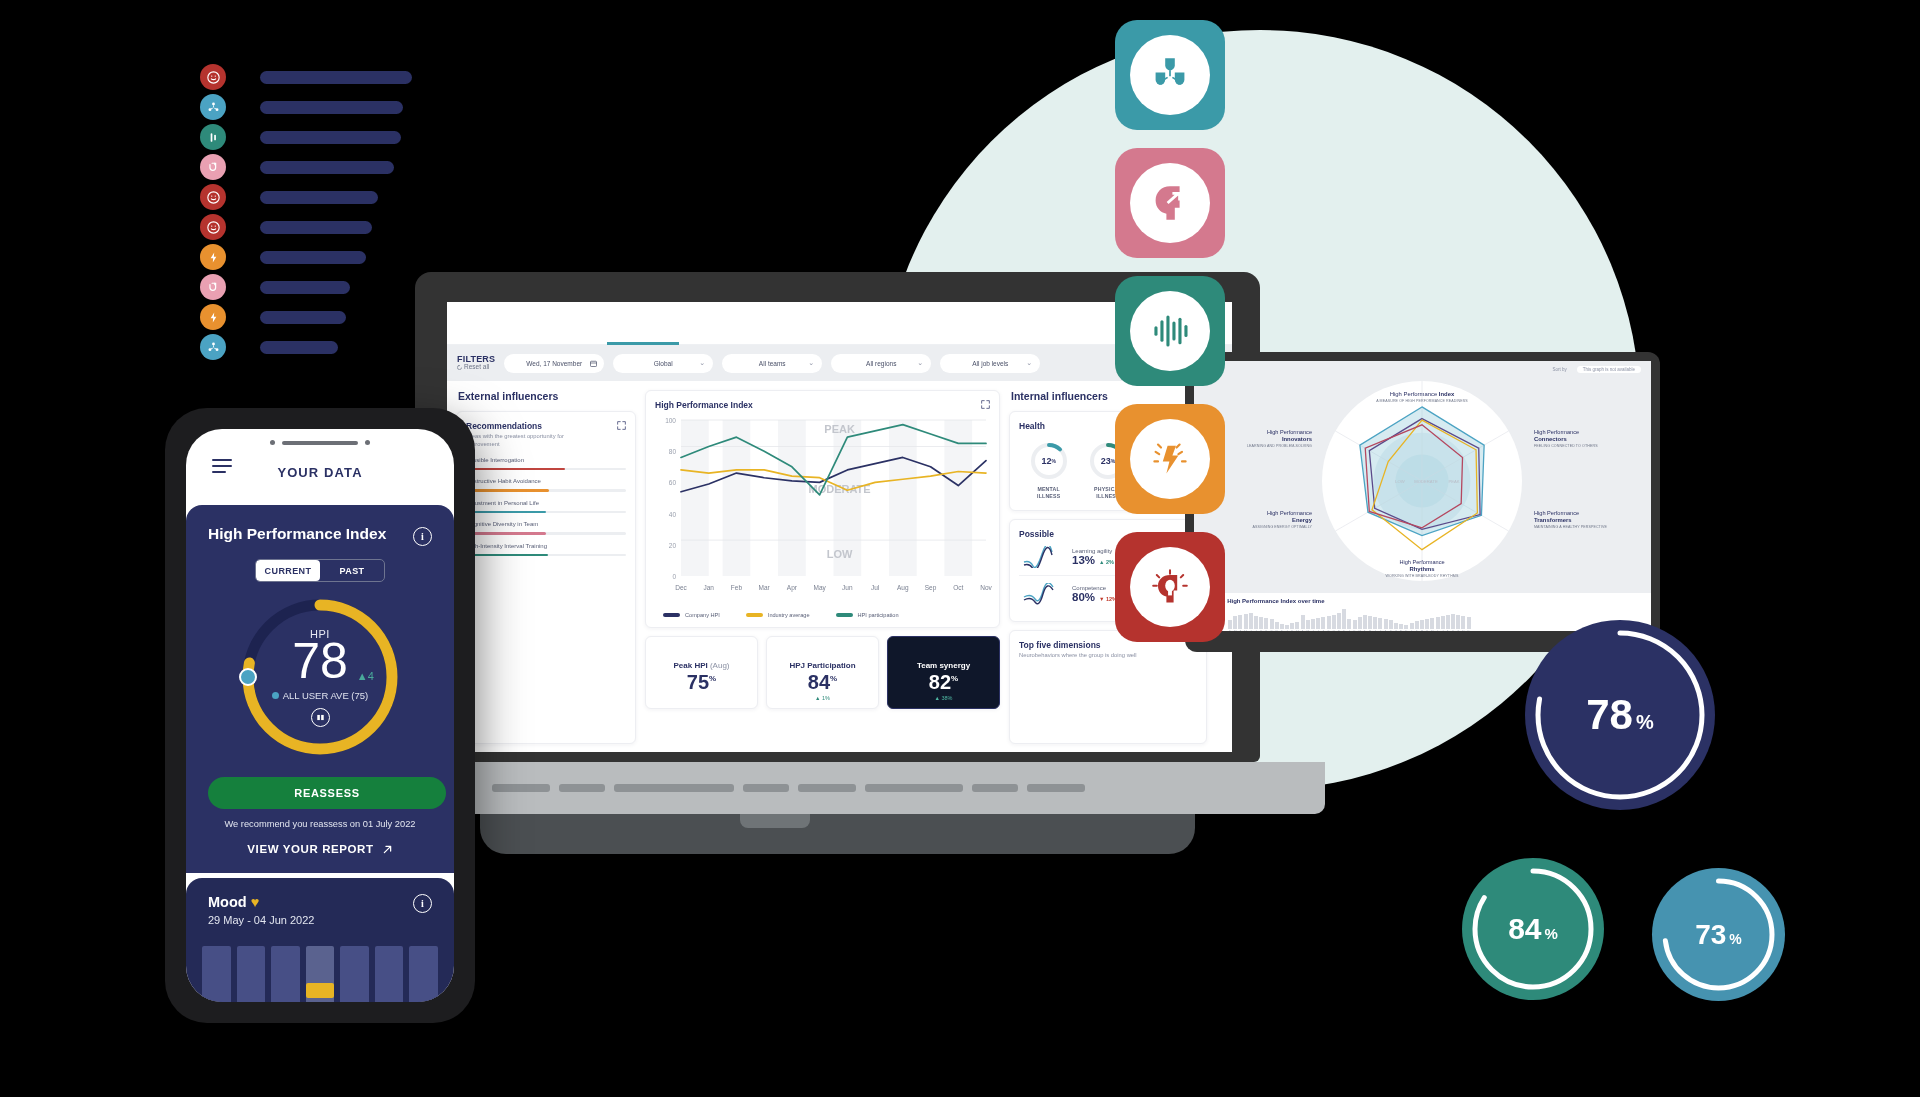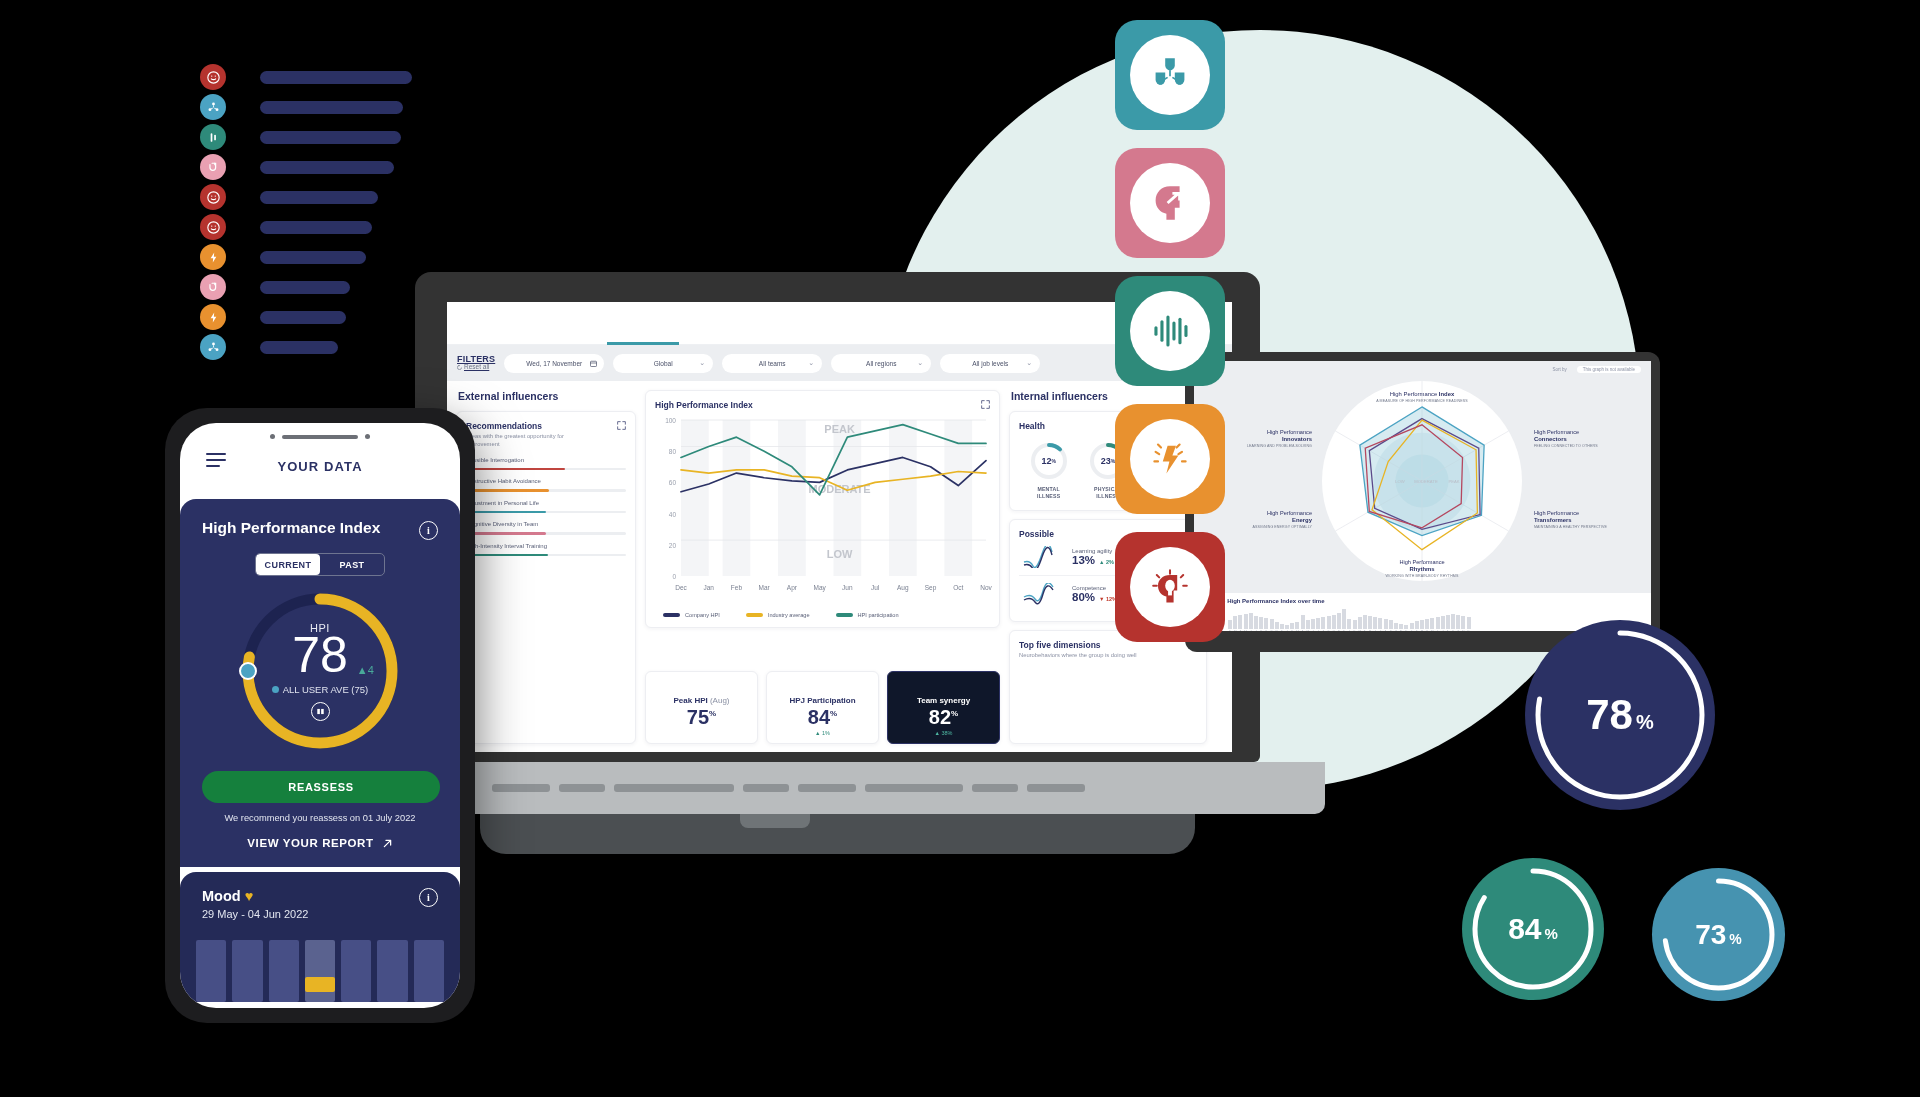--- a/index.html
+++ b/index.html
@@ -76,33 +76,33 @@
   }
   .laptop-keys { position:absolute; left: 492px; top: 784px; display:flex; gap:9px; }
   .laptop-keys span { display:block; height:8px; background:#8e9295; border-radius:3px; }
 
   
   .dash-topbar { height: 42px; background:#fff; border-bottom:1px solid #eef0f3; position:relative; }
   .dash-tabline { position:absolute; left:160px; bottom:-1px; width:72px; height:3px; background:#3b9aa8; }
   .dash-filters {
     height: 36px; background:#eceef1; display:flex; align-items:center; padding:0 10px; gap:9px;
   }
-  .filters-label { color:#2b3164; line-height:1.05;text-decoration:underline; }
+  .filters-label { color:#2b3164; line-height:1.05; }
   .filters-label .ft { font-size:9px; font-weight:700; letter-spacing:.2px; }
   .filters-label .fr { font-size:6.5px; color:#6d7487; display:flex; align-items:center; gap:2px; }
   .filter-pill {
     background:#fff; border-radius:11px; height:19px; min-width:84px;
     display:flex; align-items:center; justify-content:center; gap:6px;
     font-size:6.5px; color:#4a5068; padding:0 8px; position:relative;
   }
   .filter-pill .cal { position:absolute; right:7px; }
   .filter-pill .cv { position:absolute; right:8px; font-size:7px; color:#8a90a3;}
 
   .dash-body { display:flex; gap:9px; padding:9px; background:#fff; height:372px; box-sizing:border-box; }
-  .col { display:flex; flex-direction:column; gap:8px;justify-content:space-between; }
+  .col { display:flex; flex-direction:column; gap:8px; }
   .col-left { width: 180px; }
   .col-mid { width: 355px; }
   .col-right { width: 198px; }
   .col-title { font-size:10.5px; font-weight:700; color:#2b3164; margin:0 0 1px 2px; }
   .card {
     background:#fff; border:1px solid #edeef2; border-radius:6px; padding:9px;
     box-shadow: 0 1px 4px rgba(30,35,60,.06);
     box-sizing:border-box;
   }
   .card-h { display:flex; justify-content:space-between; align-items:flex-start; }
@@ -146,21 +146,21 @@
   .kn-row + .kn-row { border-top:1px solid #f0f1f4; }
   .kn-txt .kn-n { font-size:6px; color:#5a6078; }
   .kn-txt .kn-v { font-size:11.5px; font-weight:700; color:#2b3164; }
   .kn-txt .kn-v span { font-size:5.5px; font-weight:600; margin-left:4px; }
   .up { color:#2e8a7a; } .down { color:#c0392b; }
 
   
   .phone-outer {
     position:absolute; left:165px; top:408px;
     width:310px; height:615px;
-    background:#1d1d1f; border-radius:42px; padding:15px; box-sizing:border-box;
+    background:#1d1d1f; border-radius:42px; padding:21px; box-sizing:border-box;
     box-shadow: 0 18px 50px rgba(0,0,0,.55);
   }
   .phone-inner {
     width:100%; height:100%; background:#fff; border-radius:36px; overflow:hidden; position:relative;
   }
   .phone-speaker {
     position:absolute; left:50%; top:9px; transform:translateX(-50%);
     width:118px; height:9px; display:flex; align-items:center; justify-content:center; gap:7px;
   }
   .phone-speaker i { display:block; width:5px; height:5px; border-radius:50%; background:#6c6f76; }

